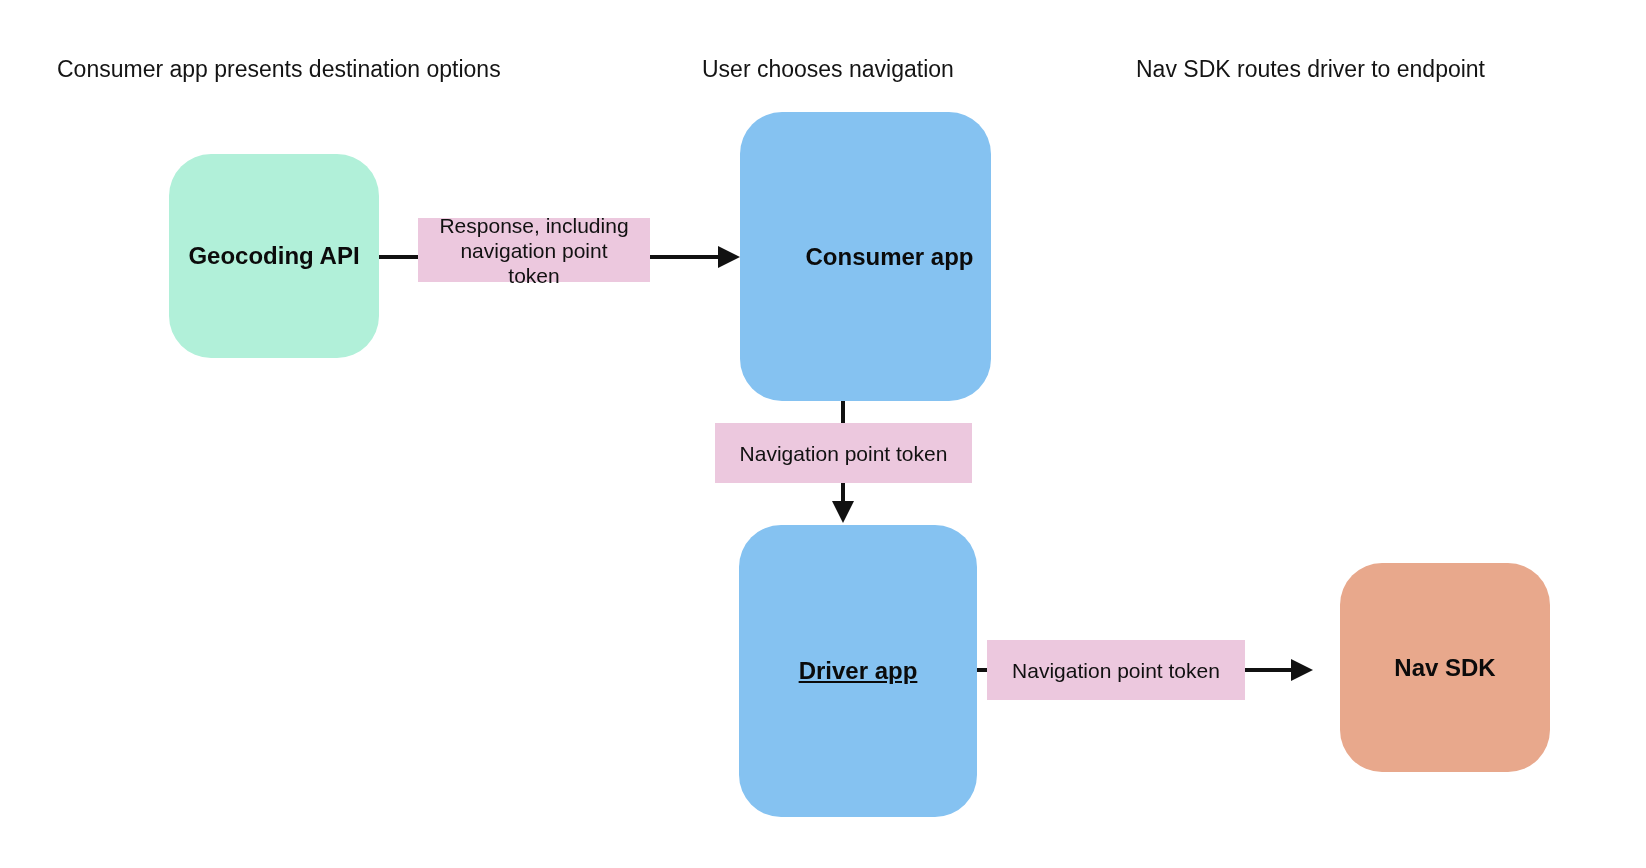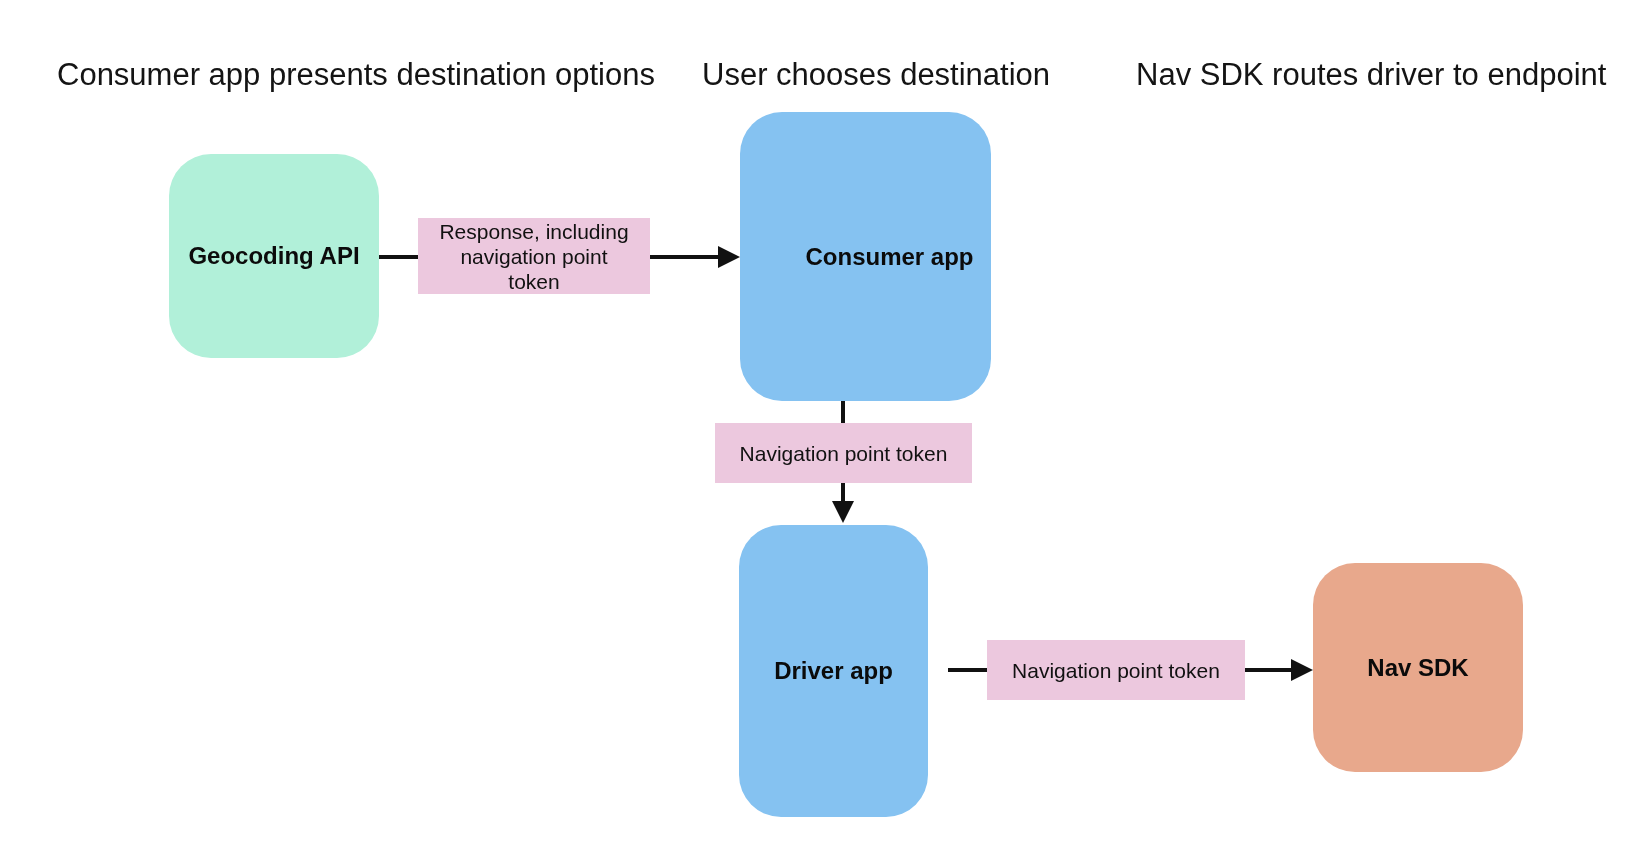--- a/index.html
+++ b/index.html
@@ -11,21 +11,21 @@
     position: relative;
     width: 1646px;
     height: 868px;
     background: #ffffff;
     overflow: hidden;
     font-family: "Liberation Sans", "DejaVu Sans", sans-serif;
     color: #121212;
   }
   .col-header {
     position: absolute;
-    font-size: 31px;
+    font-size: 23px;
     font-weight: 400;
     color: #141414;
     white-space: nowrap;
     line-height: 1.2;
   }
   #header-1 { left: 57px;   top: 56px; }
   #header-2 { left: 702px;  top: 56px; }
   #header-3 { left: 1136px; top: 56px; }
 
   .node {
@@ -35,21 +35,21 @@
     align-items: center;
     justify-content: center;
     font-size: 24px;
     font-weight: 700;
     color: #0b0b0b;
     text-align: left;
     z-index: 1;
   }
   #node-geocoding { left: 169px;  top: 154px; width: 210px; height: 204px; }
   #node-consumer  { left: 740px;  top: 112px; width: 203px; height: 289px; }
-  #node-driver    { left: 739px;  top: 525px; width: 189px; height: 292px; }
+  #node-driver    { left: 739px;  top: 525px; width: 238px; height: 292px; text-decoration: underline; }
   #node-navsdk    { left: 1313px; top: 563px; width: 210px; height: 209px; }
 
   .edge-line {
     position: absolute;
     z-index: 0;
   }
   #edge1-line { left: 379px; top: 255px; width: 341px; height: 4px; }
   #edge2-line { left: 841px; top: 401px; width: 4px;   height: 102px; }
   #edge3-line { left: 948px; top: 668px; width: 345px; height: 4px; }
 
@@ -81,43 +81,43 @@
     align-items: center;
     justify-content: center;
     text-align: center;
     font-size: 21px;
     font-weight: 400;
     line-height: 25px;
     color: #111111;
     box-sizing: border-box;
     z-index: 2;
   }
-  #edge1-label { left: 418px; top: 218px; width: 232px; height: 76px; padding: 0 18px; }
+  #edge1-label { left: 418px; top: 218px; width: 232px; height: 64px; padding: 0 18px; }
   #edge2-label { left: 715px; top: 423px; width: 257px; height: 60px; }
   #edge3-label { left: 987px; top: 640px; width: 258px; height: 60px; }
 </style>
 </head>
 <body>
 
 <div class="canvas">
 
   <div class="col-header" id="header-1">Consumer app presents destination options</div>
-  <div class="col-header" id="header-2">User chooses destination</div>
+  <div class="col-header" id="header-2">User chooses navigation</div>
   <div class="col-header" id="header-3">Nav SDK routes driver to endpoint</div>
 
   <div class="edge-line" id="edge1-line" style="background-color: rgb(17, 17, 17);"></div>
   <div class="arrowhead right" id="edge1-head" style="border-left-color: rgb(17, 17, 17);"></div>
   <div class="edge-label" id="edge1-label" style="background-color: rgb(236, 200, 222);">Response, including navigation point token</div>
 
   <div class="edge-line" id="edge2-line" style="background-color: rgb(17, 17, 17);"></div>
   <div class="arrowhead down" id="edge2-head" style="border-top-color: rgb(17, 17, 17);"></div>
   <div class="edge-label" id="edge2-label" style="background-color: rgb(236, 200, 222);">Navigation point token</div>
 
   <div class="edge-line" id="edge3-line" style="background-color: rgb(17, 17, 17);"></div>
   <div class="arrowhead right" id="edge3-head" style="border-left-color: rgb(17, 17, 17);"></div>
   <div class="edge-label" id="edge3-label" style="background-color: rgb(236, 200, 222);">Navigation point token</div>
 
   <div class="node" id="node-geocoding" style="background-color: rgb(177, 240, 217);">Geocoding API</div>
   <div class="node" id="node-consumer" style="background-color: rgb(133, 194, 241); padding-left: 48px;">Consumer app</div>
   <div class="node" id="node-driver" style="background-color: rgb(133, 194, 241);">Driver app</div>
-  <div class="node" id="node-navsdk" style="background-color: rgb(232, 168, 140);">Nav SDK</div>
+  <div class="node" id="node-navsdk" style="background-color: rgb(232, 168, 140); margin-left: 27px;">Nav SDK</div>
 
 </div>
 
 </body></html>

